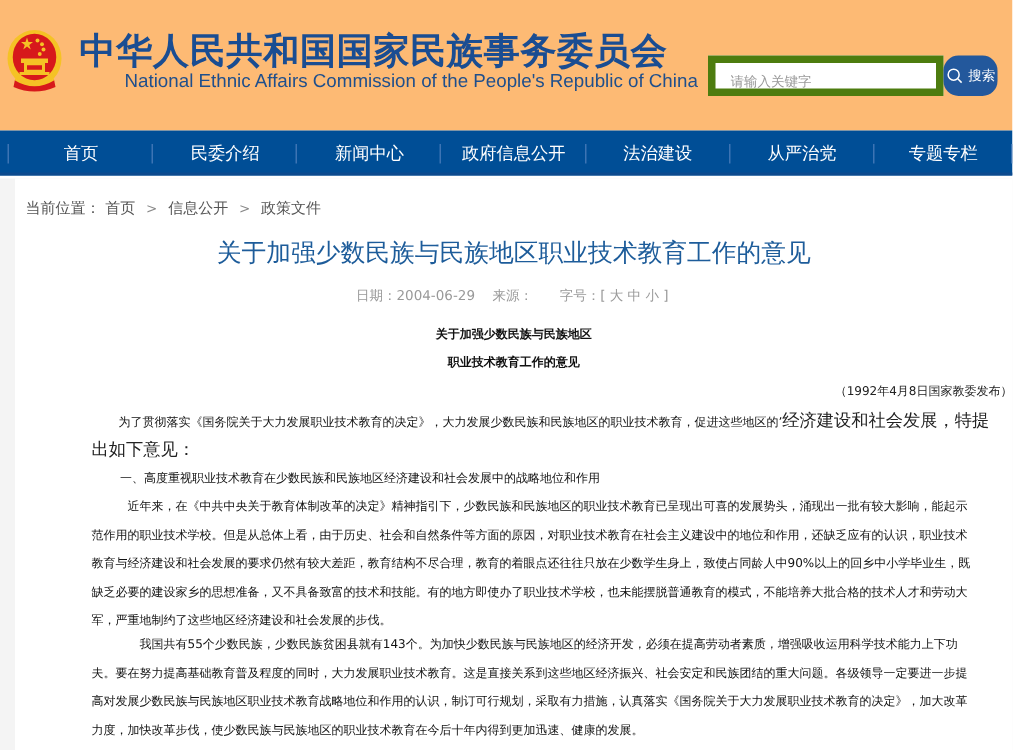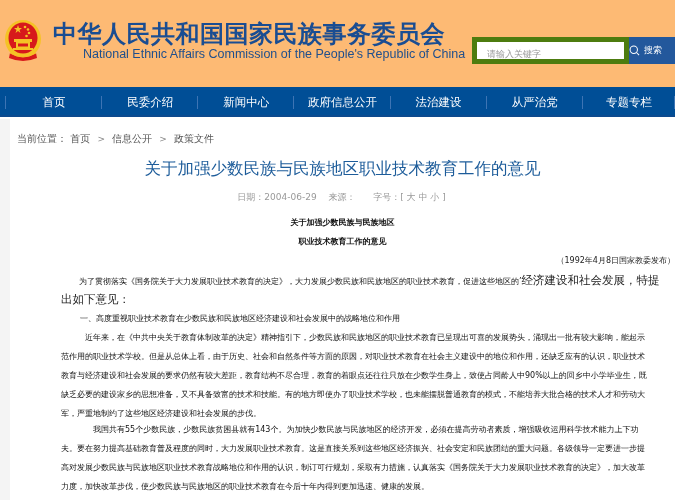--- a/index.html
+++ b/index.html
@@ -8,21 +8,21 @@
 
     
     .header { position: absolute; left: 0; top: 0; width: 675px; height: 87px; background: #fdba74; }
     .emblem { position: absolute; left: 4px; top: 17px; width: 38px; height: 46px; }
     .title-cn { position: absolute; left: 53px; top: 18px; font-size: 24px; font-weight: bold; color: #1a4d92; letter-spacing: 0.5px; white-space: nowrap; font-family: "DejaVu Sans", sans-serif; }
     .title-en { position: absolute; left: 55px; top: 47px; font-size: 12.5px; color: #1f4f8c; white-space: nowrap; font-family: "Liberation Sans", sans-serif; margin-left: 28px; }
 
     .search-box { position: absolute; left: 472px; top: 37px; width: 157px; height: 27px; border: 5px solid #4d7c0f; background: #ffffff; }
     .search-input { width: 100%; height: 100%; border: none; outline: none; padding-left: 10px; font-size: 9px; color: #999; background: transparent; font-family: "DejaVu Sans", sans-serif; }
     .search-input::placeholder { color: #999; }
-    .search-btn { position: absolute; left: 629px; top: 37px; width: 46px; height: 27px; background: #23589c; color: #ffffff; font-size: 9px; display: flex; align-items: center; justify-content: flex-start; gap: 4px; cursor: pointer; }
+    .search-btn { position: absolute; left: 629px; top: 37px; width: 36px; height: 27px; background: #23589c; color: #ffffff; font-size: 9px; display: flex; align-items: center; justify-content: center; gap: 4px; cursor: pointer; border-radius: 10px; }
     .search-icon { width: 11px; height: 11px; }
 
     
     .nav { position: absolute; left: 0; top: 87px; width: 675px; height: 30px; background: #004e96; display: flex; border-bottom: 2px solid #0c4a8e; }
     .nav-item { position: relative; height: 30px; display: flex; align-items: center; justify-content: center; color: #ffffff; font-size: 11.5px; cursor: pointer; white-space: nowrap; }
     .nav-item::after { content: ""; position: absolute; right: 0; top: 9px; width: 1px; height: 13px; background: #3d74b4; }
     .nav-lead { width: 6px; height: 30px; position: relative; }
     .nav-lead::after { content: ""; position: absolute; right: 0; top: 9px; width: 1px; height: 13px; background: #3d74b4; }
 
     

